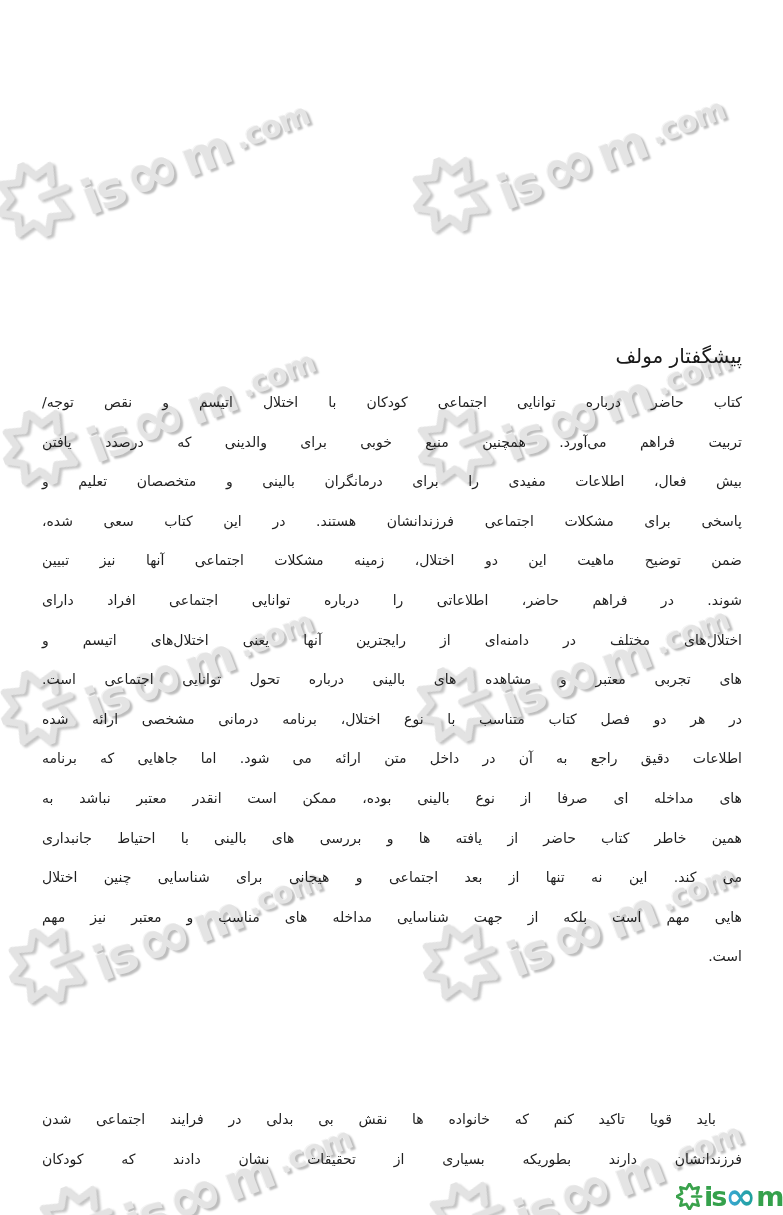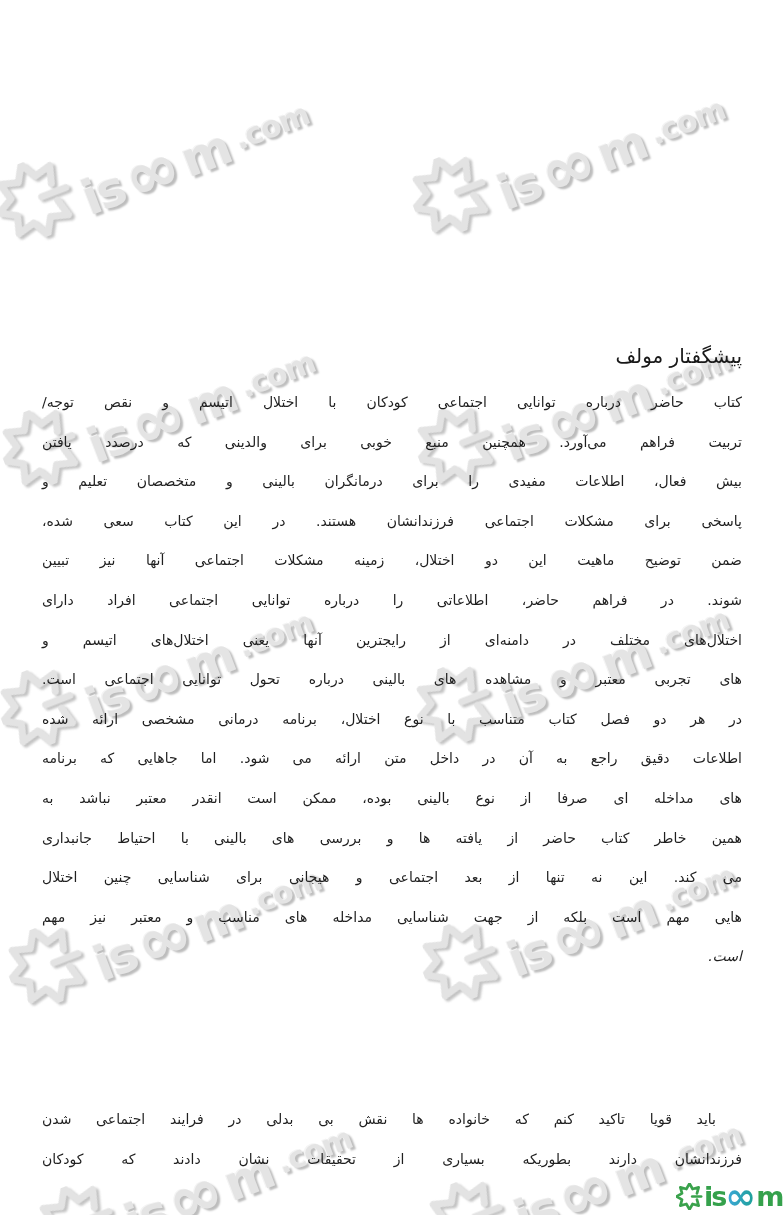--- a/index.html
+++ b/index.html
@@ -29,21 +29,21 @@
     position:absolute; top:344px; right:41px; z-index:2;
     direction:rtl; font-size:20px; font-weight:normal; color:#181818;
   }
   .para{ position:absolute; right:41px; left:42px; z-index:2; direction:rtl; }
   #p1{ top:383px; }
   #p2{ top:1100px; }
   .tline{
     height:39.6px; line-height:39.6px; font-size:14px; color:#1f1f1f;
     text-align:justify; text-align-last:justify; overflow:visible;
   }
-  .tline.end{ text-align-last:right;font-style:italic; }
+  .tline.end{ text-align-last:right; }
   .tline.indent{ text-indent:26px; }
   
   .logo{
     position:absolute; left:676px; top:1181px; z-index:3;
     display:flex; align-items:center; gap:1px;
   }
   .logo-star{ width:27px; height:27px; stroke:#3aa24c; stroke-width:10px; fill:none; }
   .logo .is{ font-size:27px; font-weight:bold; color:#35a14c; letter-spacing:-2px; }
   .logo .oo{ font-size:37px; font-weight:bold; line-height:.8;
              background:linear-gradient(90deg,#3fa7de,#1ba093);

